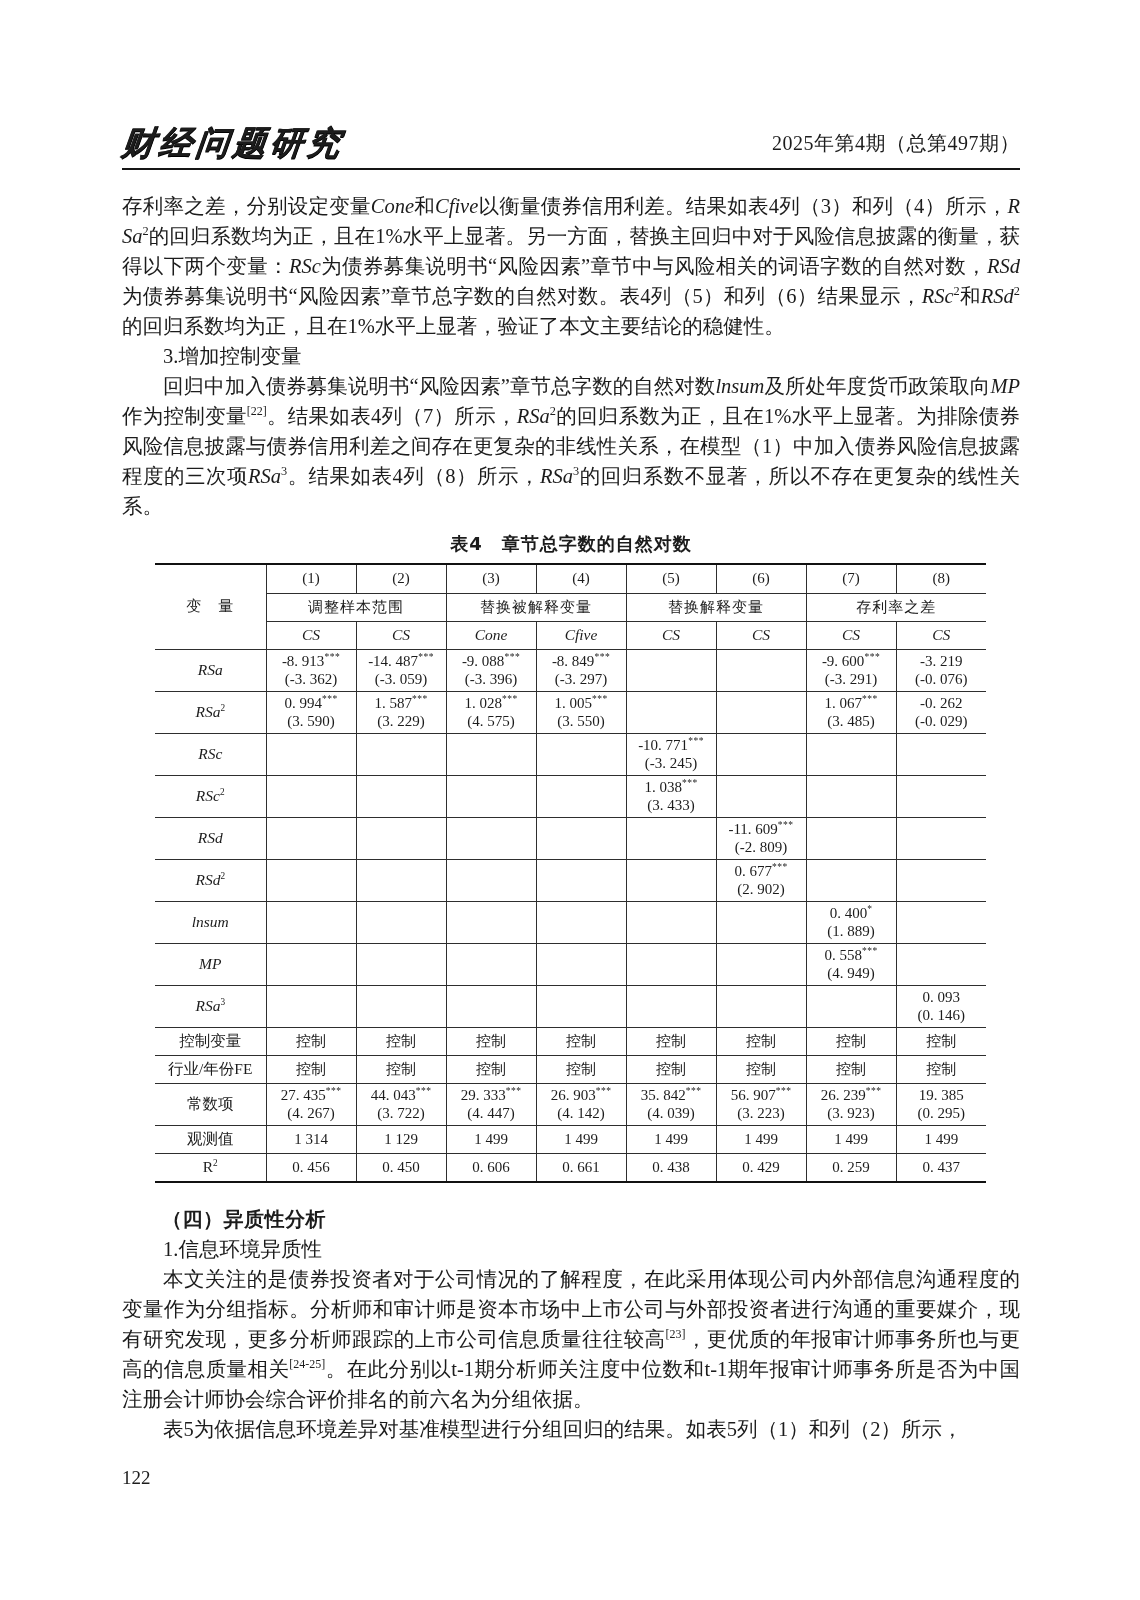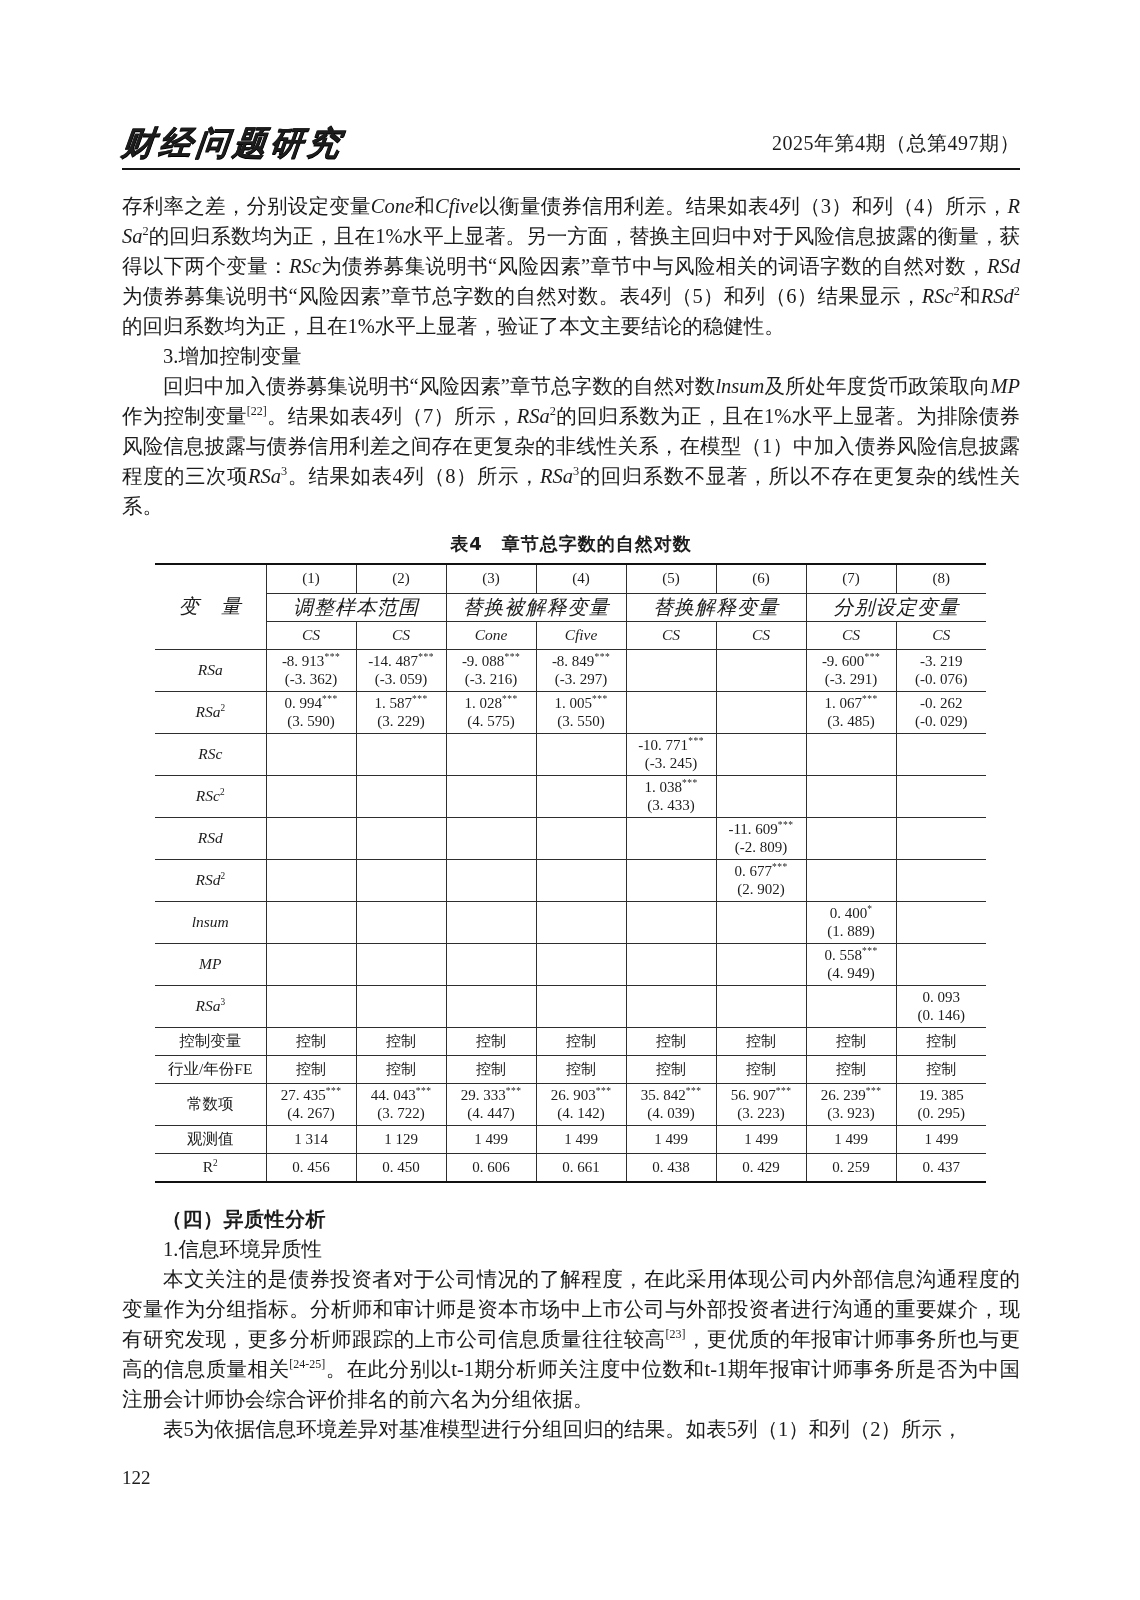--- a/index.html
+++ b/index.html
@@ -46,21 +46,21 @@
     border:1px solid #2e2e2e; font-weight:normal; text-align:center; vertical-align:middle;
     padding:0 2px; color:#1c1c1c;
   }
   table.reg tr > *:first-child { border-left:none; }
   table.reg tr > *:last-child  { border-right:none; }
   table.reg thead tr:first-child > * { border-top:none; }
   table.reg tbody tr:last-child > * { border-bottom:none; }
   table.reg thead tr { height:28px; }
   table.reg tr.coef-row { height:42px; }
   table.reg tr.text-row { height:28px; }
-  .cjk-head { font-size:20px; letter-spacing:1px;font-style:italic; }
+  .cjk-head { font-size:15px; letter-spacing:1px; }
   .dep { font-style:italic; font-size:15.5px; }
   .coef-line { line-height:18px; white-space:nowrap; }
   .coef-line sup { font-size:9.5px; letter-spacing:0.5px; }
   .tstat-line { line-height:18px; white-space:nowrap; }
   .row-label { font-size:15.5px; }
   .row-label .var { font-size:15.5px; }
 
   .below { }
   .below .para + .para { margin-top:0; }
 
@@ -107,21 +107,21 @@
               <th>(4)</th>
               <th>(5)</th>
               <th>(6)</th>
               <th>(7)</th>
               <th>(8)</th>
             </tr>
             <tr>
               <th colspan="2" class="cjk-head">调整样本范围</th>
               <th colspan="2" class="cjk-head">替换被解释变量</th>
               <th colspan="2" class="cjk-head">替换解释变量</th>
-              <th colspan="2" class="cjk-head">分别设定变量</th>
+              <th colspan="2" class="cjk-head">存利率之差</th>
             </tr>
             <tr>
               <th class="dep">CS</th>
               <th class="dep">CS</th>
               <th class="dep">Cone</th>
               <th class="dep">Cfive</th>
               <th class="dep">CS</th>
               <th class="dep">CS</th>
               <th class="dep">CS</th>
               <th class="dep">CS</th>
@@ -133,21 +133,21 @@
               <td>
                 <div class="coef-line">-8. 913<sup>***</sup></div>
                 <div class="tstat-line">(-3. 362)</div>
               </td>
               <td>
                 <div class="coef-line">-14. 487<sup>***</sup></div>
                 <div class="tstat-line">(-3. 059)</div>
               </td>
               <td>
                 <div class="coef-line">-9. 088<sup>***</sup></div>
-                <div class="tstat-line">(-3. 216)</div>
+                <div class="tstat-line">(-3. 396)</div>
               </td>
               <td>
                 <div class="coef-line">-8. 849<sup>***</sup></div>
                 <div class="tstat-line">(-3. 297)</div>
               </td>
               <td></td>
               <td></td>
               <td>
                 <div class="coef-line">-9. 600<sup>***</sup></div>
                 <div class="tstat-line">(-3. 291)</div>

